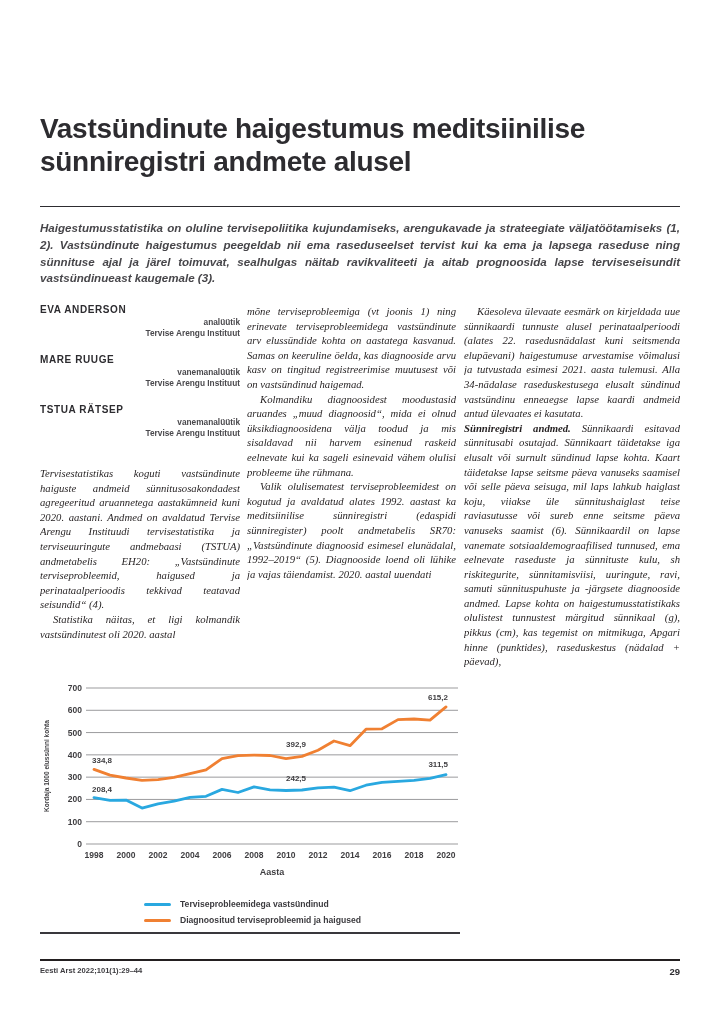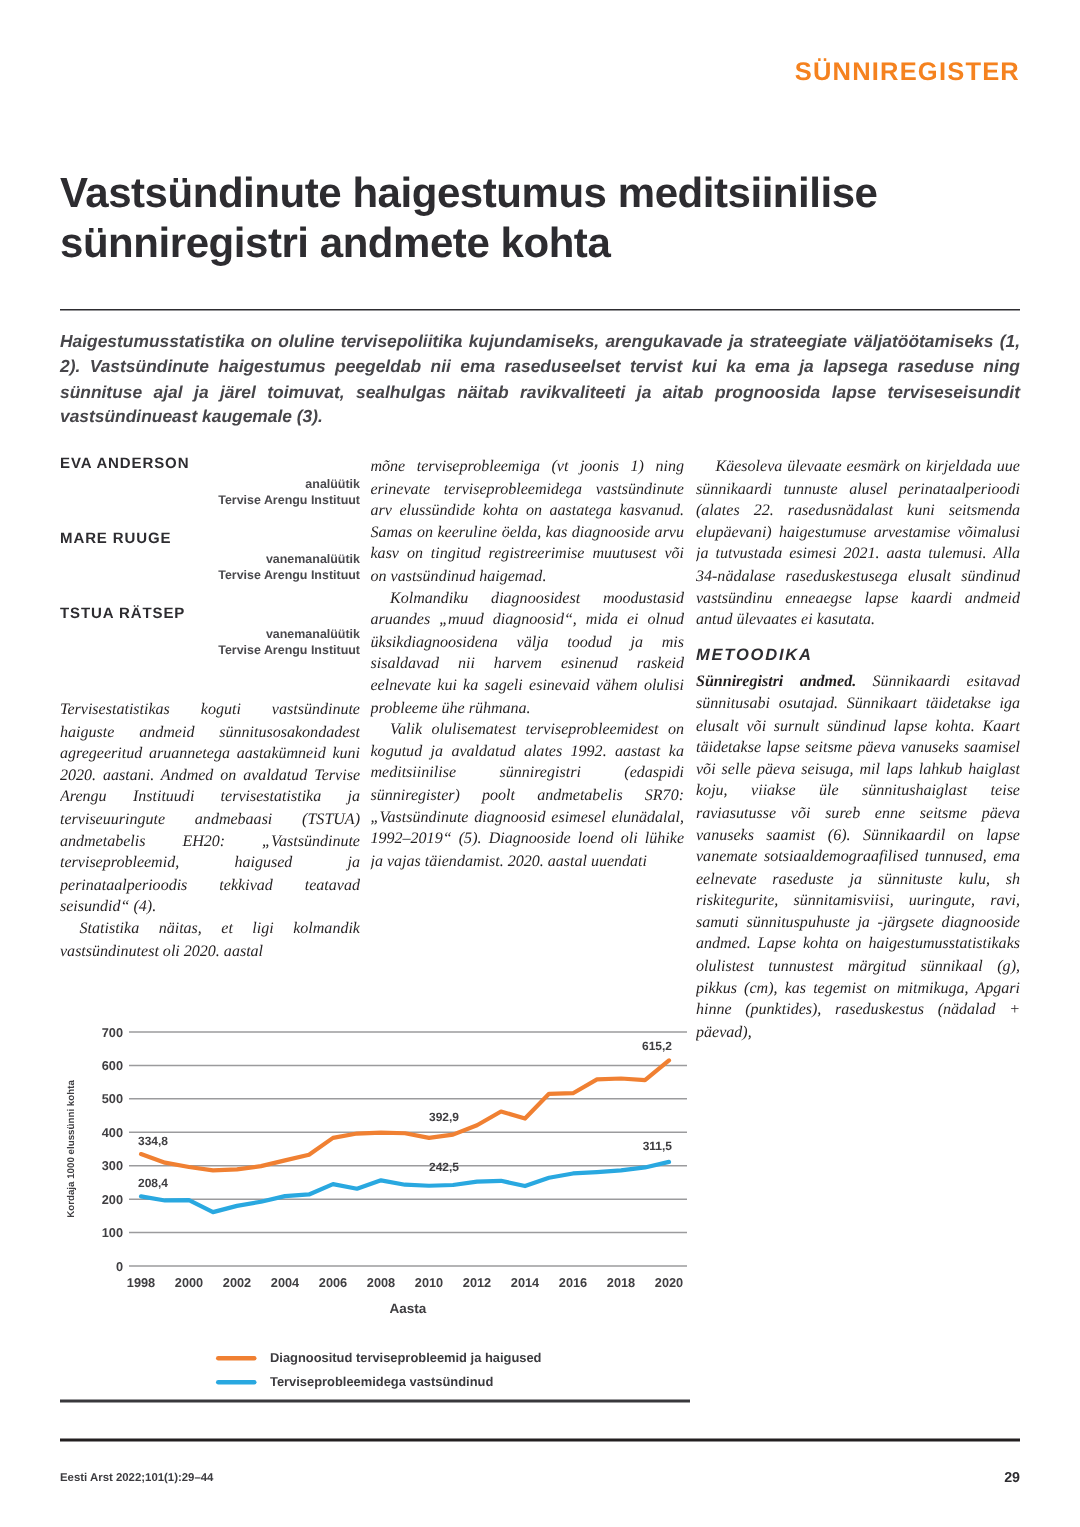--- a/index.html
+++ b/index.html
@@ -38,34 +38,33 @@
 
   .figure{top:676px;left:40px;width:420px;}
   .legend{margin:4px 0 0 104px;font-family:"Liberation Sans", sans-serif;}
   .legend-item{display:flex;align-items:center;margin-bottom:6px;}
   .legend-swatch{width:27px;height:3px;border-radius:2px;margin-right:9px;flex:0 0 auto;}
   .legend-label{font-weight:bold;font-size:8.6px;color:#3c3b3f;}
   .fig-rule{border-top:2px solid #39383c;margin-top:7px;}
   .fig-caption{margin-top:5px;font-family:"Liberation Sans", sans-serif;
     font-weight:bold;font-size:10.2px;color:#2d2c30;}
 
-  .footer{top:959px;left:40px;width:640px;border-top:2.5px solid #231f20;padding-top:19px;
+  .footer{top:959px;left:40px;width:640px;border-top:2.5px solid #231f20;padding-top:5px;
     display:flex;justify-content:space-between;align-items:flex-start;
     font-family:"Liberation Sans", sans-serif;font-weight:bold;color:#3c3b3f;}
   .footer .cite{font-size:7.6px;}
   .footer .pagenum{font-size:9.5px;color:#2d2c30;}
 </style>
 </head>
 <body>
 
 <div class="page">
 
-  <div class="abs masthead">SÜNNIREGISTER</div>
 
-  <h1 class="abs title" style="margin:0">Vastsündinute haigestumus meditsiinilise sünniregistri andmete kohta</h1>
+  <h1 class="abs title" style="margin:0">Vastsündinute haigestumus meditsiinilise sünniregistri andmete alusel</h1>
   <div class="abs title-rule"></div>
 
   <p class="abs lead" style="margin:0">Haigestumusstatistika on oluline tervisepoliitika kujundamiseks, arengukavade ja strateegiate väljatöötamiseks (1, 2). Vastsündinute haigestumus peegeldab nii ema raseduseelset tervist kui ka ema ja lapsega raseduse ning sünnituse ajal ja järel toimuvat, sealhulgas näitab ravikvaliteeti ja aitab prognoosida lapse terviseseisundit vastsündinueast kaugemale (3).</p>
 
   <div class="abs authors">
     <div class="author">
       <div class="name">EVA ANDERSON</div>
       <div class="role">analüütik</div>
       <div class="aff">Tervise Arengu Instituut</div>
     </div>
@@ -87,21 +86,20 @@
   </div>
 
   <div class="abs colblock col-mid">
     <p>mõne terviseprobleemiga (vt joonis 1) ning erinevate terviseprobleemidega vastsündinute arv elussündide kohta on aastatega kasvanud. Samas on keeruline öelda, kas diagnooside arvu kasv on tingitud registreerimise muutusest või on vastsündinud haigemad.</p>
     <p class="ind">Kolmandiku diagnoosidest moodustasid aruandes „muud diagnoosid“, mida ei olnud üksikdiagnoosidena välja toodud ja mis sisaldavad nii harvem esinenud raskeid eelnevate kui ka sageli esinevaid vähem olulisi probleeme ühe rühmana.</p>
     <p class="ind">Valik olulisematest terviseprobleemidest on kogutud ja avaldatud alates 1992. aastast ka meditsiinilise sünniregistri (edaspidi sünniregister) poolt andmetabelis SR70: „Vastsündinute diagnoosid esimesel elunädalal, 1992–2019“ (5). Diagnooside loend oli lühike ja vajas täiendamist. 2020. aastal uuendati</p>
   </div>
 
   <div class="abs colblock col-right">
     <p class="ind">Käesoleva ülevaate eesmärk on kirjeldada uue sünnikaardi tunnuste alusel perinataalperioodi (alates 22. rasedusnädalast kuni seitsmenda elupäevani) haigestumuse arvestamise võimalusi ja tutvustada esimesi 2021. aasta tulemusi. Alla 34-nädalase raseduskestusega elusalt sündinud vastsündinu enneaegse lapse kaardi andmeid antud ülevaates ei kasutata.</p>
-    <div class="sect-heading">METOODIKA</div>
     <p><span class="bold-lead">Sünniregistri andmed.</span><span> Sünnikaardi esitavad sünnitusabi osutajad. Sünnikaart täidetakse iga elusalt või surnult sündinud lapse kohta. Kaart täidetakse lapse seitsme päeva vanuseks saamisel või selle päeva seisuga, mil laps lahkub haiglast koju, viiakse üle sünnitushaiglast teise raviasutusse või sureb enne seitsme päeva vanuseks saamist (6). Sünnikaardil on lapse vanemate sotsiaaldemograafilised tunnused, ema eelnevate raseduste ja sünnituste kulu, sh riskitegurite, sünnitamisviisi, uuringute, ravi, samuti sünnituspuhuste ja -järgsete diagnooside andmed. Lapse kohta on haigestumusstatistikaks olulistest tunnustest märgitud sünnikaal (g), pikkus (cm), kas tegemist on mitmikuga, Apgari hinne (punktides), raseduskestus (nädalad + päevad),</span></p>
   </div>
 
   <div class="abs figure">
     <div id="chart-slot"><svg width="420" height="215" viewBox="0 0 420 215">
           <line x1="46" y1="168" x2="418" y2="168" stroke="#9b9b9d" stroke-width="1"></line>
           <text x="42" y="171" text-anchor="end" font-family="&quot;Liberation Sans&quot;, sans-serif" font-size="8.5" font-weight="bold" fill="#3f3e41">0</text>
           <line x1="46" y1="145.71428571428572" x2="418" y2="145.71428571428572" stroke="#9b9b9d" stroke-width="1"></line>
           <text x="42" y="148.71428571428572" text-anchor="end" font-family="&quot;Liberation Sans&quot;, sans-serif" font-size="8.5" font-weight="bold" fill="#3f3e41">100</text>
           <line x1="46" y1="123.42857142857143" x2="418" y2="123.42857142857143" stroke="#9b9b9d" stroke-width="1"></line>
@@ -134,26 +132,26 @@
           <polyline points="54.0,93.4 70.0,99.1 86.0,102.0 102.0,104.3 118.0,103.6 134.0,101.4 150.0,97.6 166.0,93.8 182.0,82.6 198.0,79.7 214.0,79.1 230.0,79.5 246.0,82.6 262.0,80.4 278.0,74.2 294.0,65.0 310.0,69.7 326.0,53.2 342.0,52.8 358.0,43.6 374.0,43.0 390.0,44.1 406.0,30.9" fill="none" stroke="#f08032" stroke-width="2.8" stroke-linejoin="round" stroke-linecap="round"></polyline>
           <text x="52" y="87.38742857142857" text-anchor="start" font-family="&quot;Liberation Sans&quot;, sans-serif" font-size="8" font-weight="bold" fill="#3f3e41">334,8</text>
           <text x="52" y="115.55657142857143" text-anchor="start" font-family="&quot;Liberation Sans&quot;, sans-serif" font-size="8" font-weight="bold" fill="#3f3e41">208,4</text>
           <text x="256" y="71.43942857142858" text-anchor="middle" font-family="&quot;Liberation Sans&quot;, sans-serif" font-size="8" font-weight="bold" fill="#3f3e41">392,9</text>
           <text x="256" y="104.95714285714286" text-anchor="middle" font-family="&quot;Liberation Sans&quot;, sans-serif" font-size="8" font-weight="bold" fill="#3f3e41">242,5</text>
           <text x="408" y="23.89828571428572" text-anchor="end" font-family="&quot;Liberation Sans&quot;, sans-serif" font-size="8" font-weight="bold" fill="#3f3e41">615,2</text>
           <text x="408" y="90.58" text-anchor="end" font-family="&quot;Liberation Sans&quot;, sans-serif" font-size="8" font-weight="bold" fill="#3f3e41">311,5</text>
         </svg></div>
     <div class="legend">
       <div class="legend-item">
+        <span class="legend-swatch" style="background: rgb(41, 168, 224);"></span>
+        <span class="legend-label">Terviseprobleemidega vastsündinud</span>
+      </div>
+      <div class="legend-item">
         <span class="legend-swatch" style="background: rgb(240, 128, 50);"></span>
         <span class="legend-label">Diagnoositud terviseprobleemid ja haigused</span>
-      </div>
-      <div class="legend-item">
-        <span class="legend-swatch" style="background: rgb(41, 168, 224);"></span>
-        <span class="legend-label">Terviseprobleemidega vastsündinud</span>
       </div>
     </div>
     <div class="fig-rule"></div>
   </div>
 
   <div class="abs footer">
     <span class="cite">Eesti Arst 2022;101(1):29–44</span>
     <span class="pagenum">29</span>
   </div>
 

